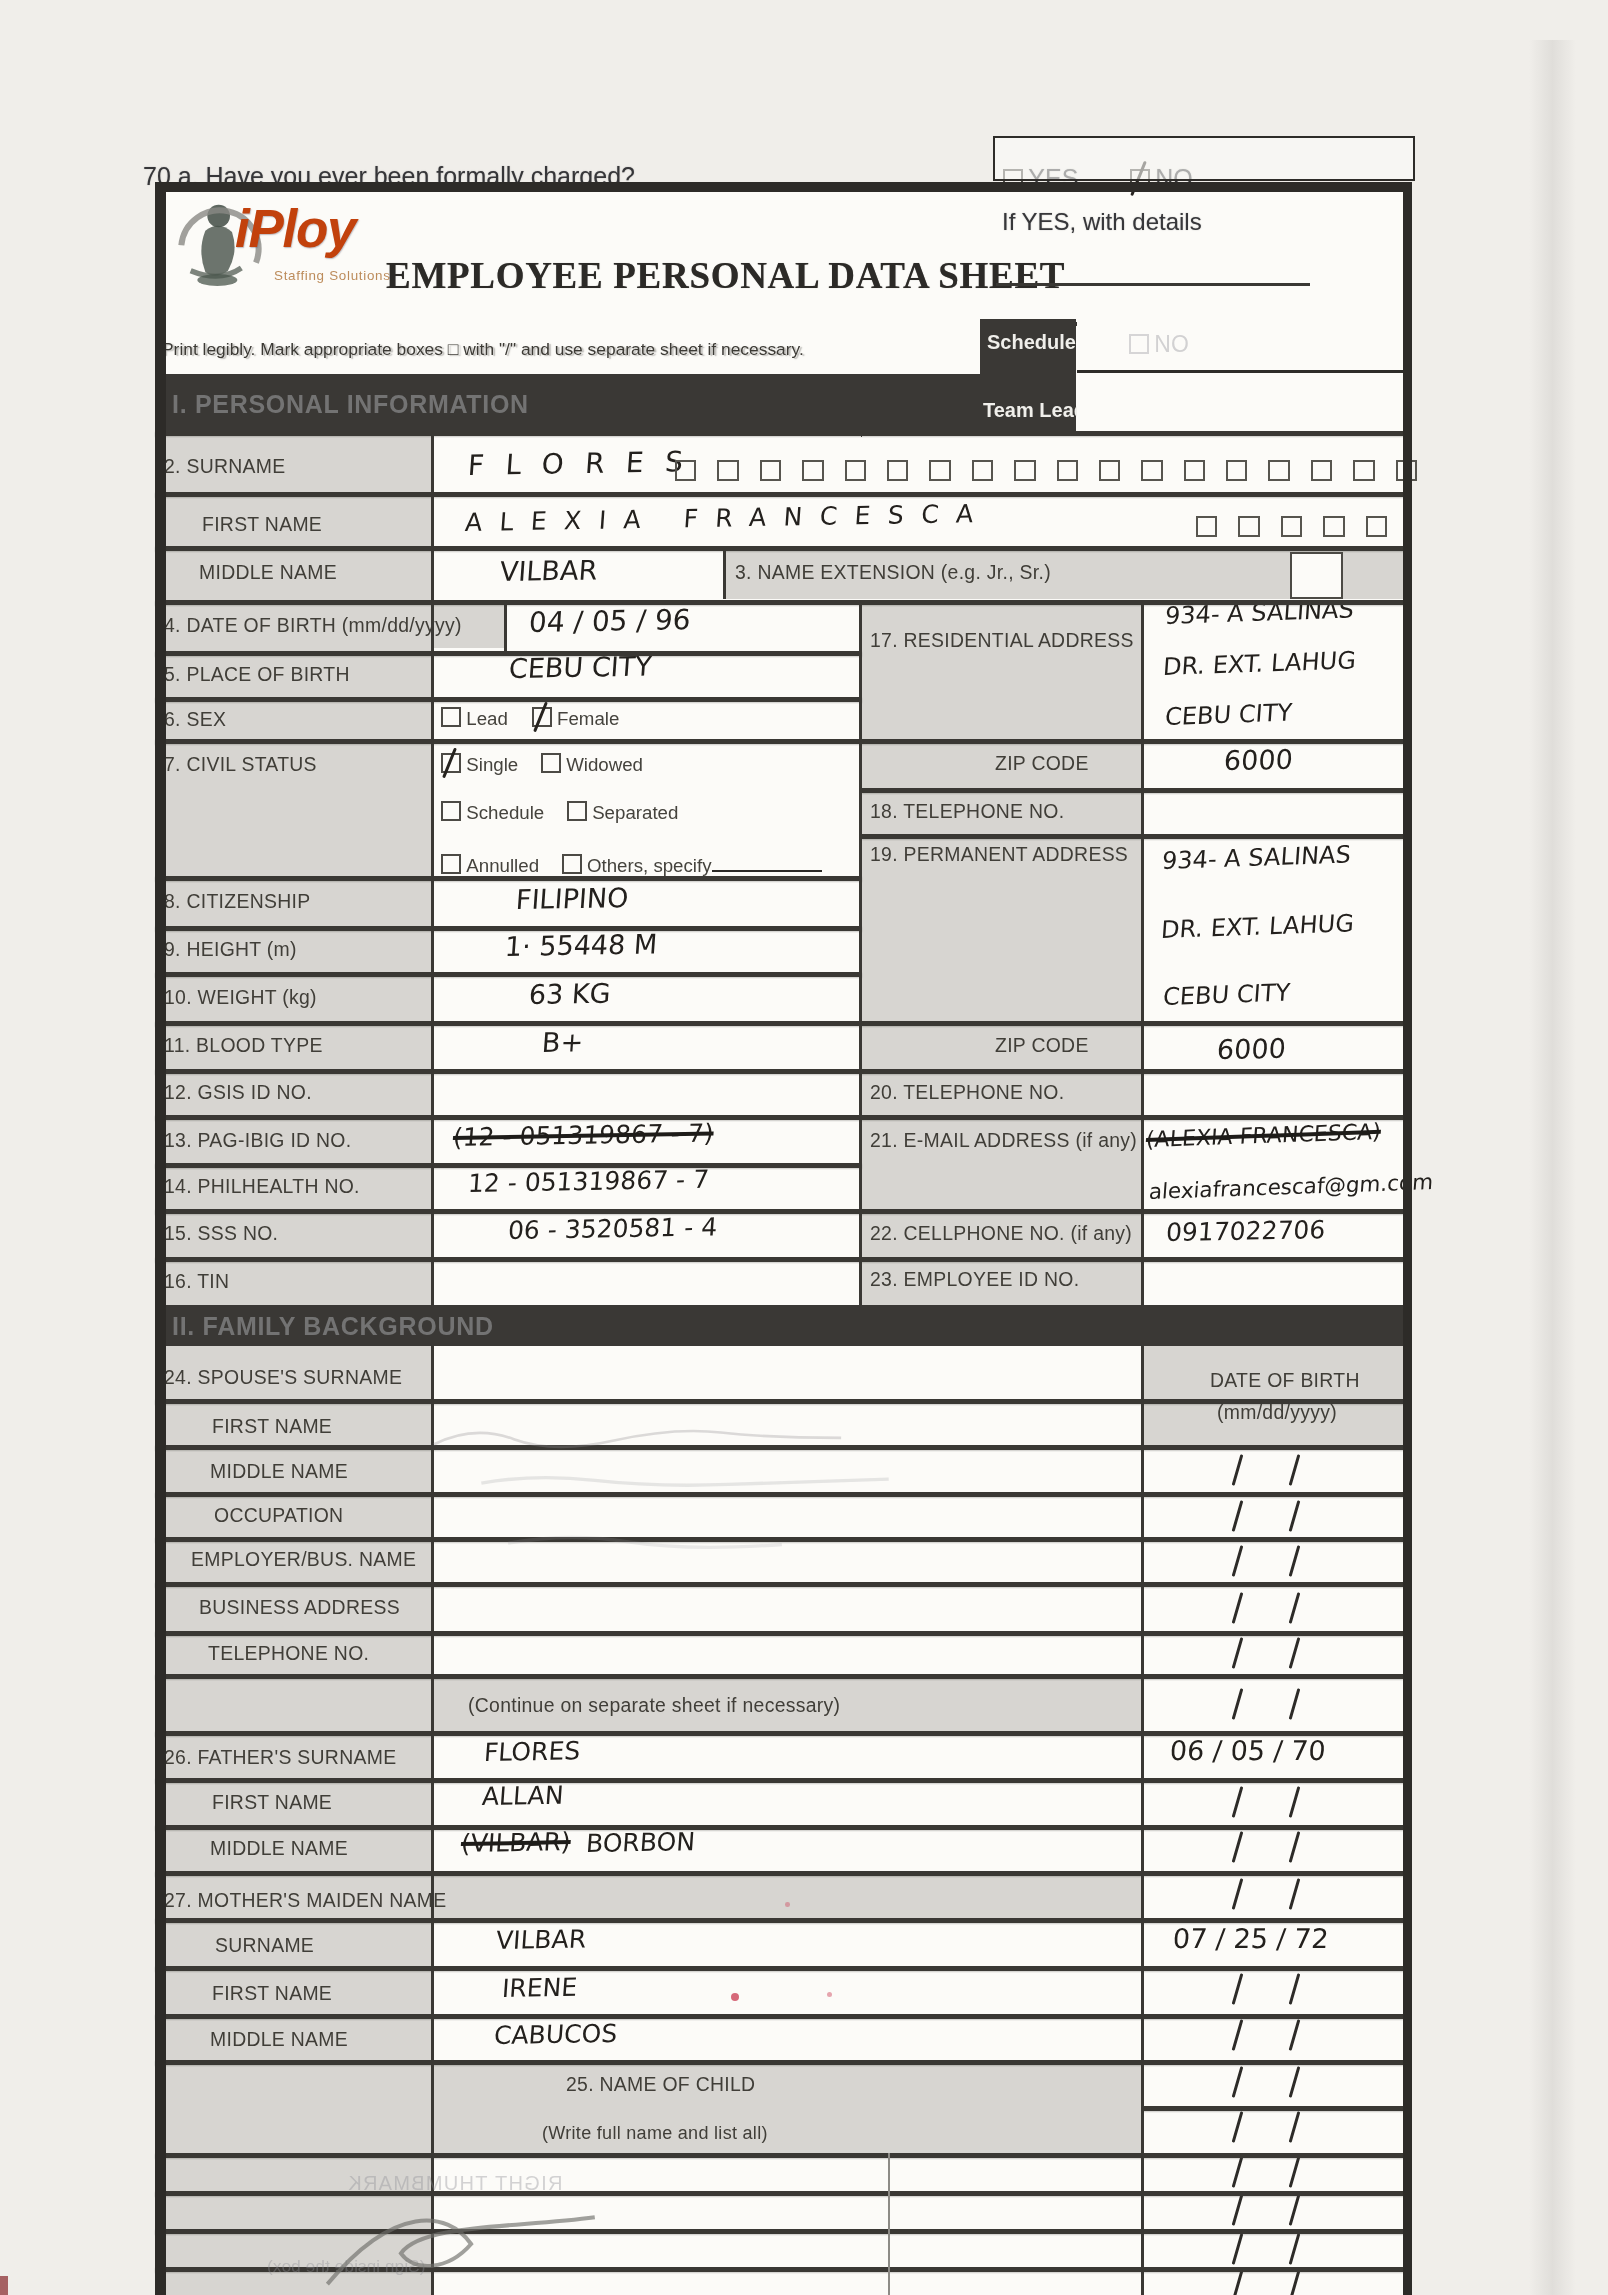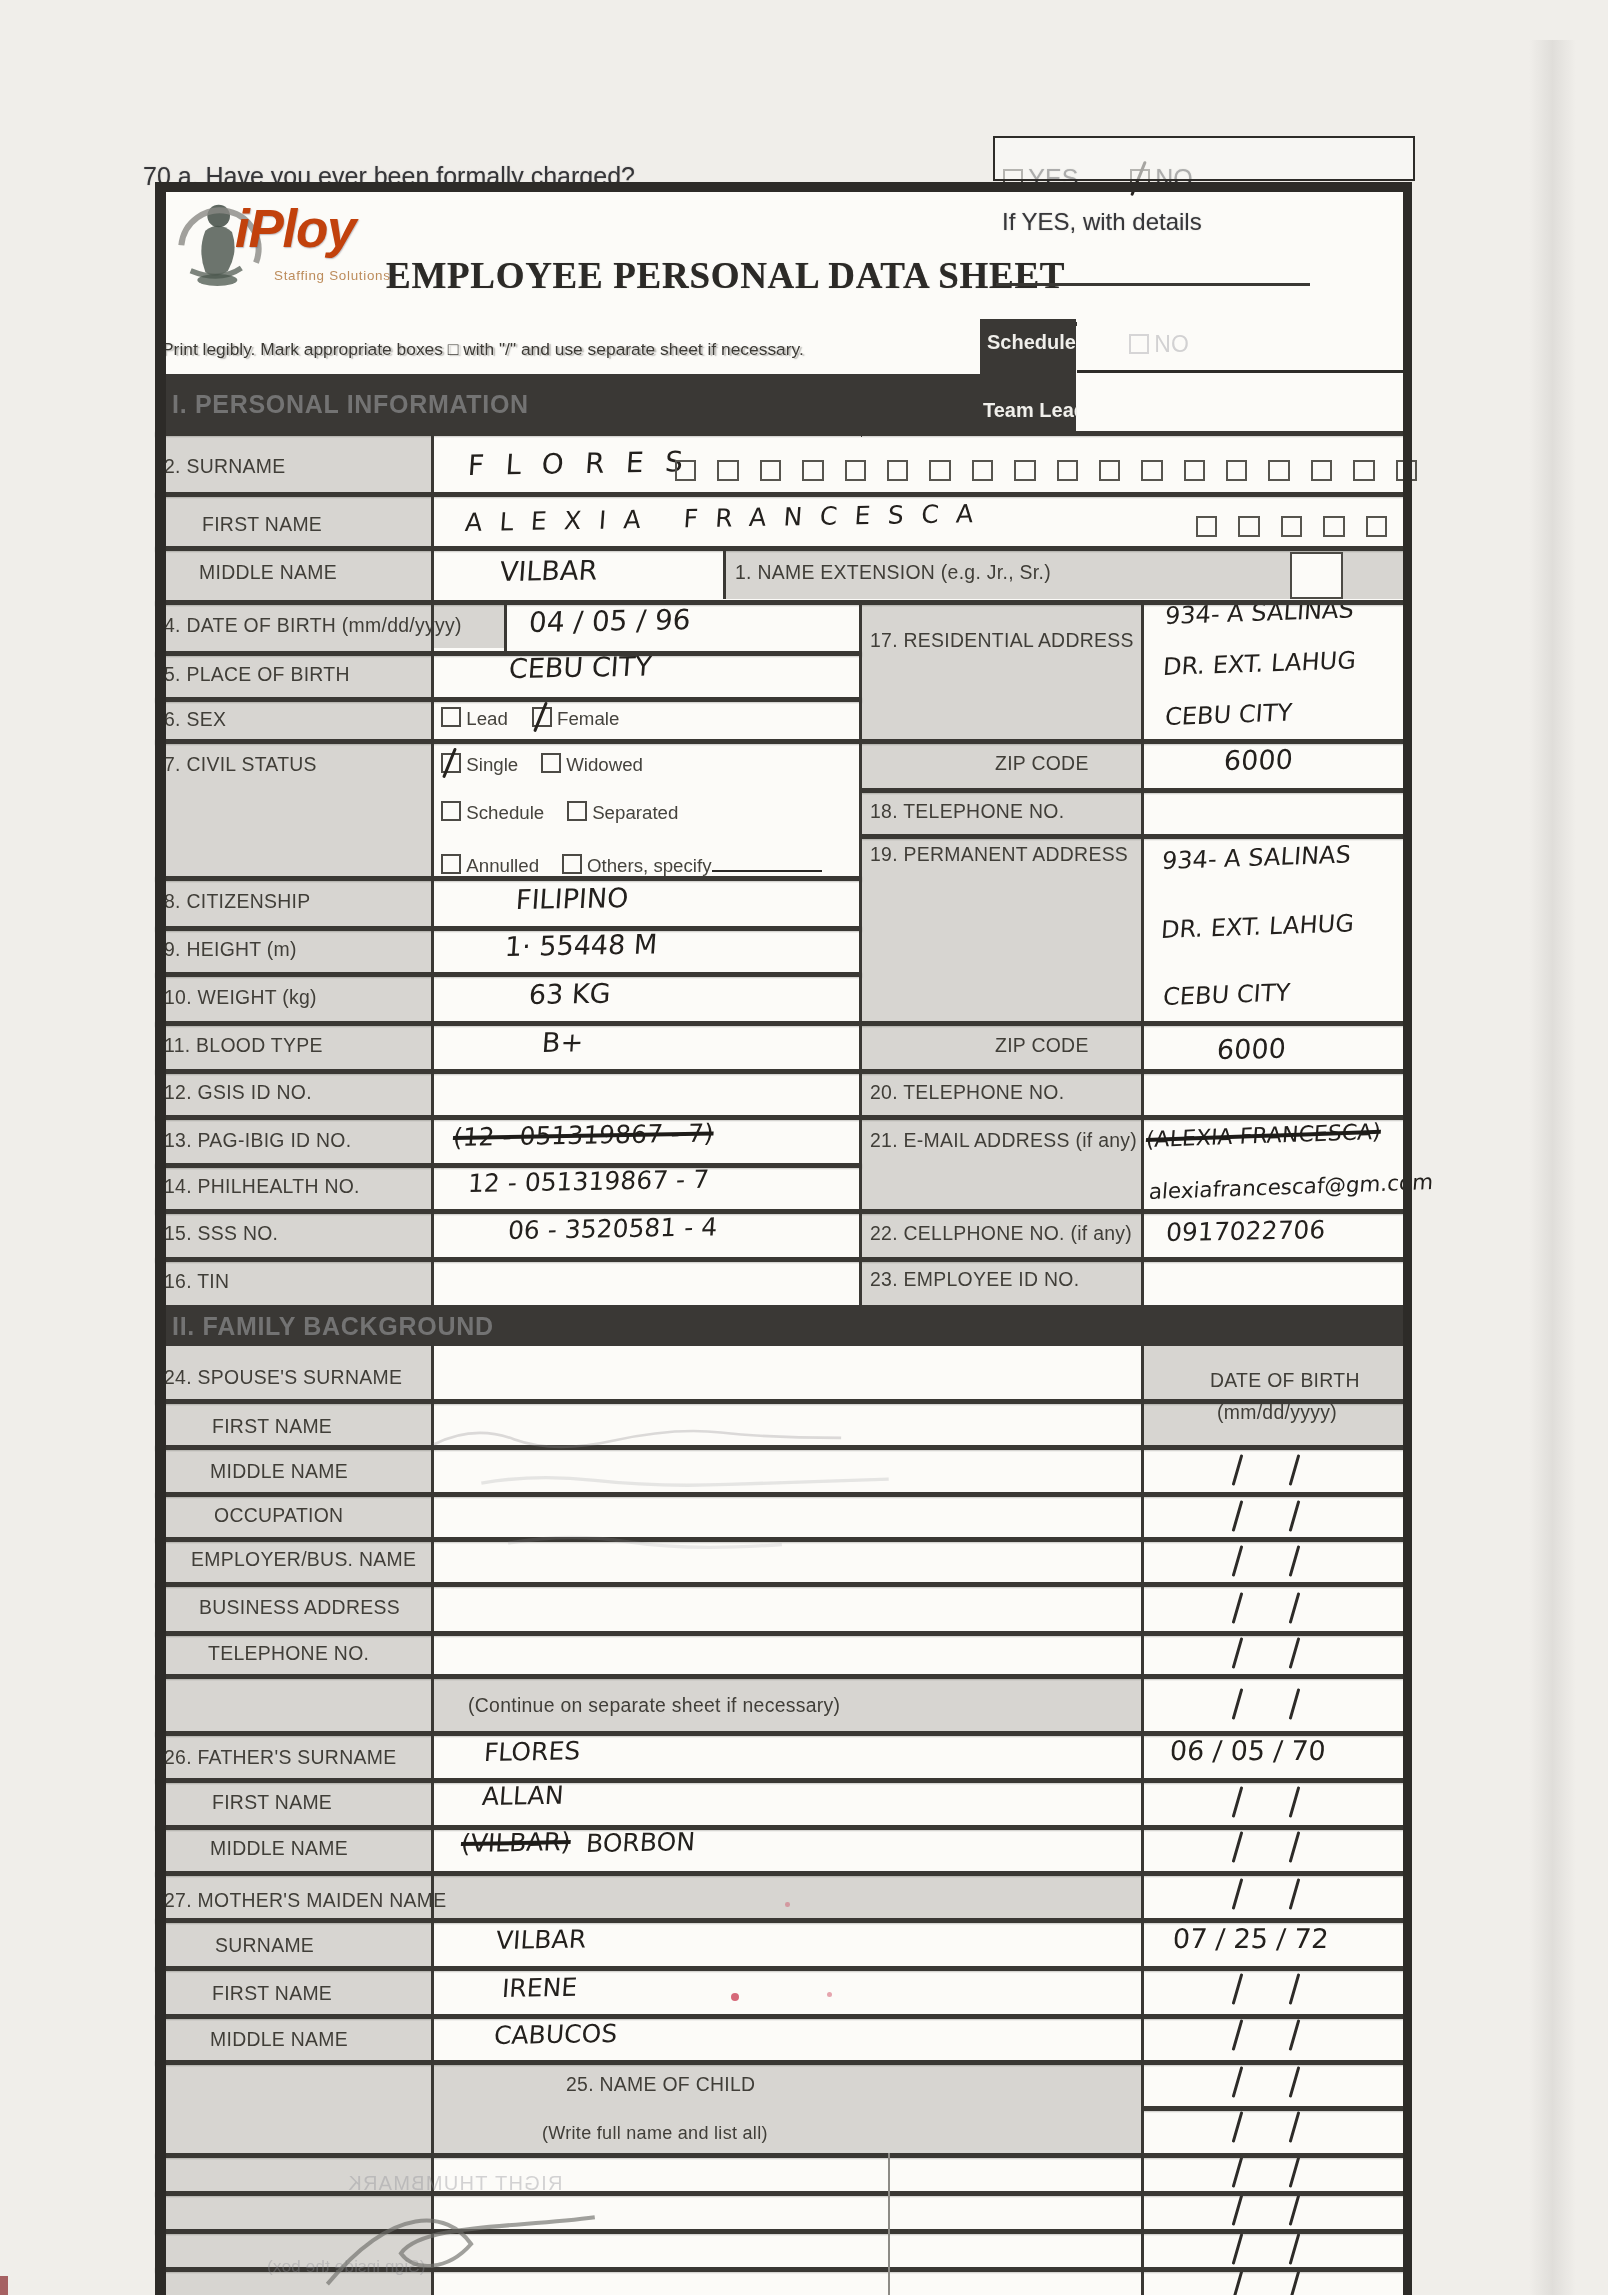--- a/index.html
+++ b/index.html
@@ -102,21 +102,21 @@
   <div class="rect whitec" style="left:862px;top:431px;width:549px;height:169px;"></div>
   <div class="rect grayc" style="left:862px;top:600px;width:282px;height:705px;"></div>
   <div class="rect whitec" style="left:1143px;top:600px;width:267px;height:705px;"></div>
   <div class="rect grayc" style="left:723px;top:546px;width:688px;height:53px;"></div>
   <div class="rect whitec" style="left:1290px;top:552px;width:49px;height:43px;border:2px solid #4c4a45;"></div>
   <div class="rect grayc" style="left:434px;top:600px;width:72px;height:48px;"></div>
 
   <div class="abs lbl" style="left:164px;top:455px;">2. SURNAME</div>
   <div class="abs lbl" style="left:202px;top:513px;">FIRST NAME</div>
   <div class="abs lbl" style="left:199px;top:561px;">MIDDLE NAME</div>
-  <div class="abs lbl" style="left:735px;top:561px;">1. NAME EXTENSION (e.g. Jr., Sr.)</div>
+  <div class="abs lbl" style="left:735px;top:561px;">3. NAME EXTENSION (e.g. Jr., Sr.)</div>
   <div class="abs lbl" style="left:164px;top:614px;">4. DATE OF BIRTH (mm/dd/yyyy)</div>
   <div class="abs lbl" style="left:164px;top:663px;">5. PLACE OF BIRTH</div>
   <div class="abs lbl" style="left:164px;top:708px;">6. SEX</div>
   <div class="abs lbl" style="left:164px;top:753px;">7. CIVIL STATUS</div>
   <div class="abs lbl" style="left:164px;top:890px;">8. CITIZENSHIP</div>
   <div class="abs lbl" style="left:164px;top:938px;">9. HEIGHT (m)</div>
   <div class="abs lbl" style="left:164px;top:986px;">10. WEIGHT (kg)</div>
   <div class="abs lbl" style="left:164px;top:1034px;">11. BLOOD TYPE</div>
   <div class="abs lbl" style="left:164px;top:1081px;">12. GSIS ID NO.</div>
   <div class="abs lbl" style="left:164px;top:1129px;">13. PAG-IBIG ID NO.</div>

